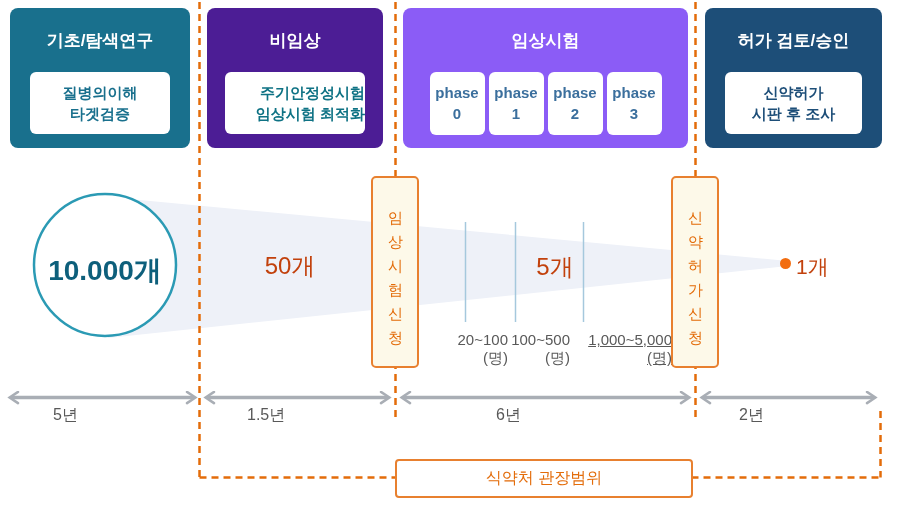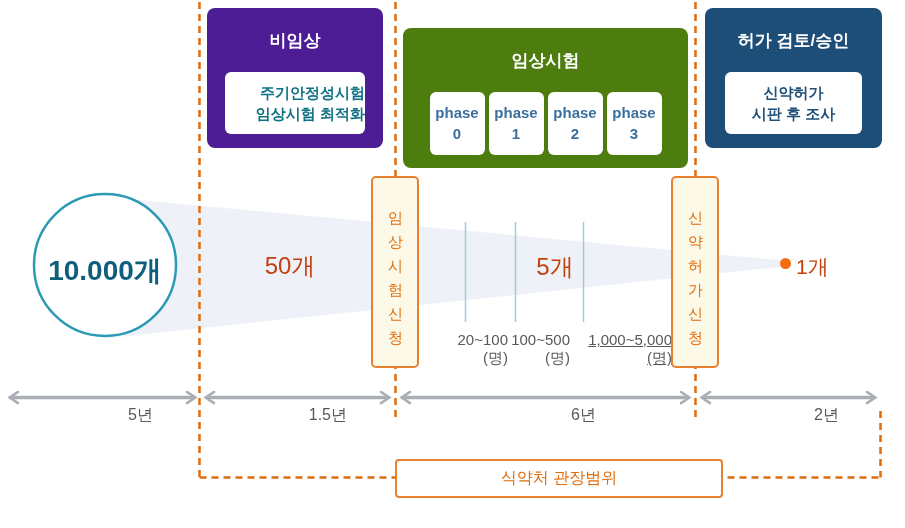--- a/index.html
+++ b/index.html
@@ -6,21 +6,21 @@
   .canvas {
     position:relative; width:905px; height:528px; background:#ffffff;
     font-family:"Liberation Sans", sans-serif; overflow:hidden;
   }
   .layer-svg { position:absolute; left:0; top:0; z-index:0; }
 
   
   .stage { position:absolute; top:8px; height:140px; border-radius:8px; z-index:2; }
   .stage.s1 { left:10px;  width:180px; background:#19708d; }
   .stage.s2 { left:207px; width:176px; background:#4c1d95; }
-  .stage.s3 { left:403px; width:285px; background:#4d7c0f;margin-top:20px; }
+  .stage.s3 { left:403px; width:285px; background:#8b5cf6; }
   .stage.s4 { left:705px; width:177px; background:#1d4e78; }
   .stage-title {
     position:absolute; top:21px; left:0; right:0; text-align:center;
     color:#ffffff; font-weight:bold; font-size:17px;
   }
   .stage-sub {
     position:absolute; top:64px; height:62px; background:#ffffff; border-radius:6px;
     display:flex; flex-direction:column; align-items:center; justify-content:center;
     font-size:15px; line-height:1.42; text-align:center; font-weight:bold;
   }
@@ -65,31 +65,31 @@
     position:absolute; top:331px; width:100px; text-align:right;
     color:#595959; font-size:15px; line-height:18px; z-index:2;
   }
   .ppl span { display:block; }
   #ppl-1 { left:408px; }
   #ppl-2 { left:470px; }
   #ppl-3 { left:552px; width:120px;text-decoration:underline; }
 
   
   .year {
-    position:absolute; top:405px; width:100px; text-align:right;
+    position:absolute; top:405px; width:100px; text-align:left;
     color:#595959; font-size:16px; z-index:2;
   }
   #year-1 { left:53px; }
   #year-2 { left:247px; }
   #year-3 { left:496px; }
   #year-4 { left:739px; }
 
   
   .scope-box {
-    position:absolute; left:395px; top:459px; width:328px; height:39px; box-sizing:border-box;
+    position:absolute; left:395px; top:459px; width:298px; height:39px; box-sizing:border-box;
     background:#ffffff; border:2px solid #e8802f; border-radius:4px;
     display:flex; align-items:center; justify-content:center;
     color:#e36c0a; font-size:16px; z-index:3;
   }
 </style>
 </head>
 <body>
 
 <div class="canvas">
 
@@ -115,20 +115,27 @@
     <path d="M695.5,2 V418" stroke="#e36c0a" stroke-width="2.5" stroke-dasharray="7 5" fill="none"></path>
     <path d="M880.5,411 V477.5" stroke="#e36c0a" stroke-width="2.5" stroke-dasharray="7 5" fill="none"></path>
     <path d="M199.5,477.5 H880.5" stroke="#e36c0a" stroke-width="2.5" stroke-dasharray="7 5" fill="none"></path>
 
     <line x1="11" y1="397.5" x2="194" y2="397.5" stroke="#a9aeb5" stroke-width="3.5" marker-start="url(#chev)" marker-end="url(#chev)"></line>
     <line x1="207" y1="397.5" x2="388" y2="397.5" stroke="#a9aeb5" stroke-width="3.5" marker-start="url(#chev)" marker-end="url(#chev)"></line>
     <line x1="403" y1="397.5" x2="688" y2="397.5" stroke="#a9aeb5" stroke-width="3.5" marker-start="url(#chev)" marker-end="url(#chev)"></line>
     <line x1="703" y1="397.5" x2="874" y2="397.5" stroke="#a9aeb5" stroke-width="3.5" marker-start="url(#chev)" marker-end="url(#chev)"></line>
   </svg>
 
+  <div class="stage s1">
+    <div class="stage-title">기초/탐색연구</div>
+    <div class="stage-sub">
+      <span>질병의이해</span>
+      <span>타겟검증</span>
+    </div>
+  </div>
 
   <div class="stage s2">
     <div class="stage-title">비임상</div>
     <div class="stage-sub">
       <span>주기안정성시험</span>
       <span>임상시험 최적화</span>
     </div>
   </div>
 
   <div class="stage s3">

